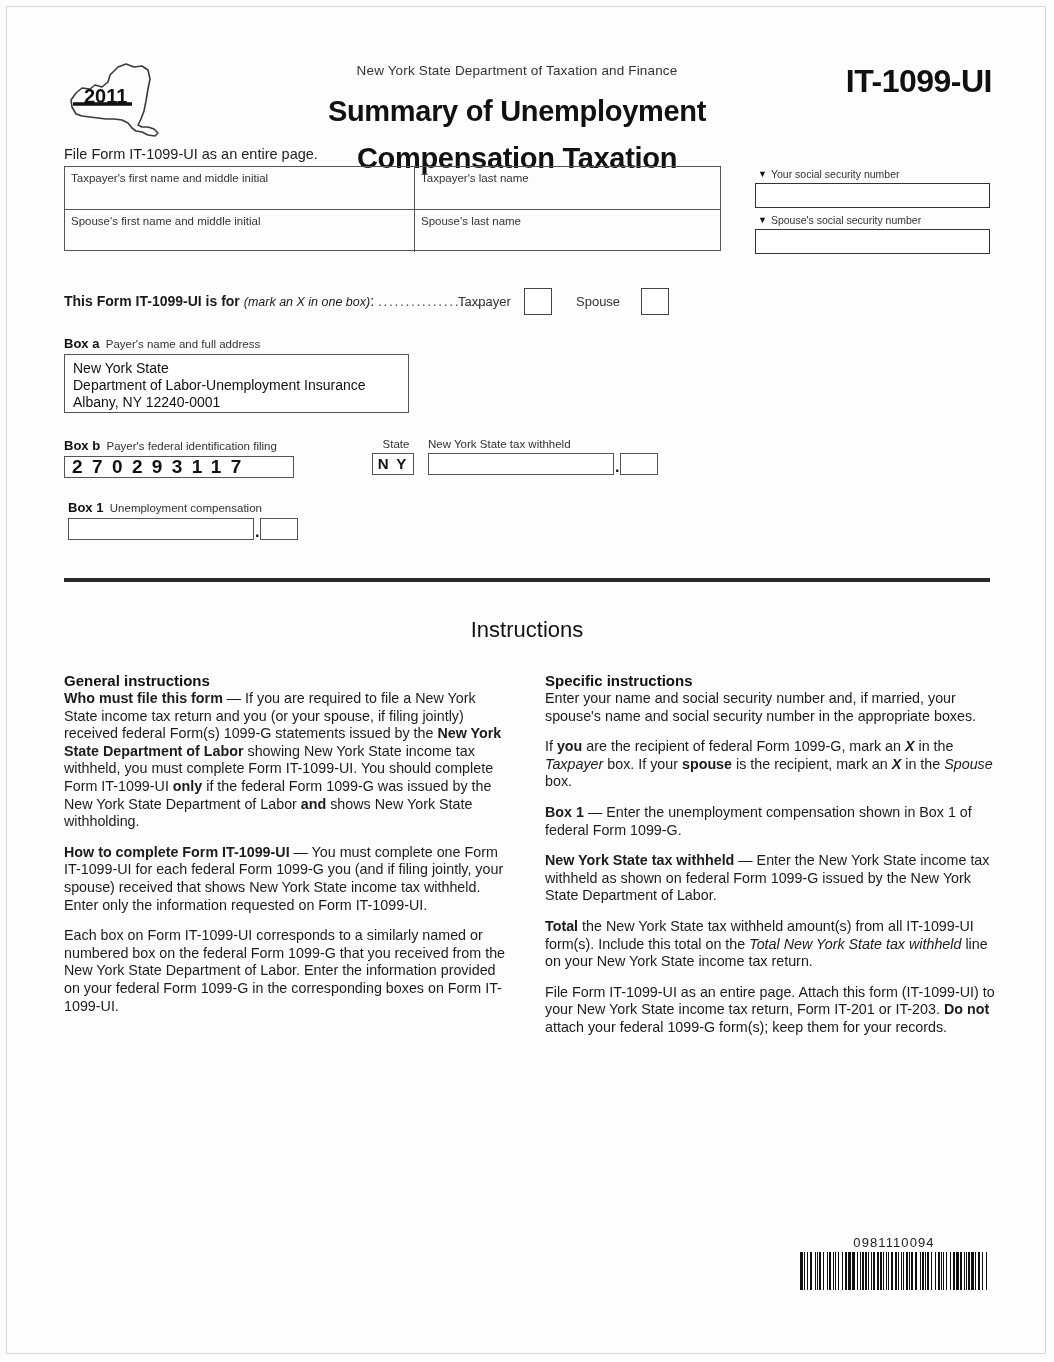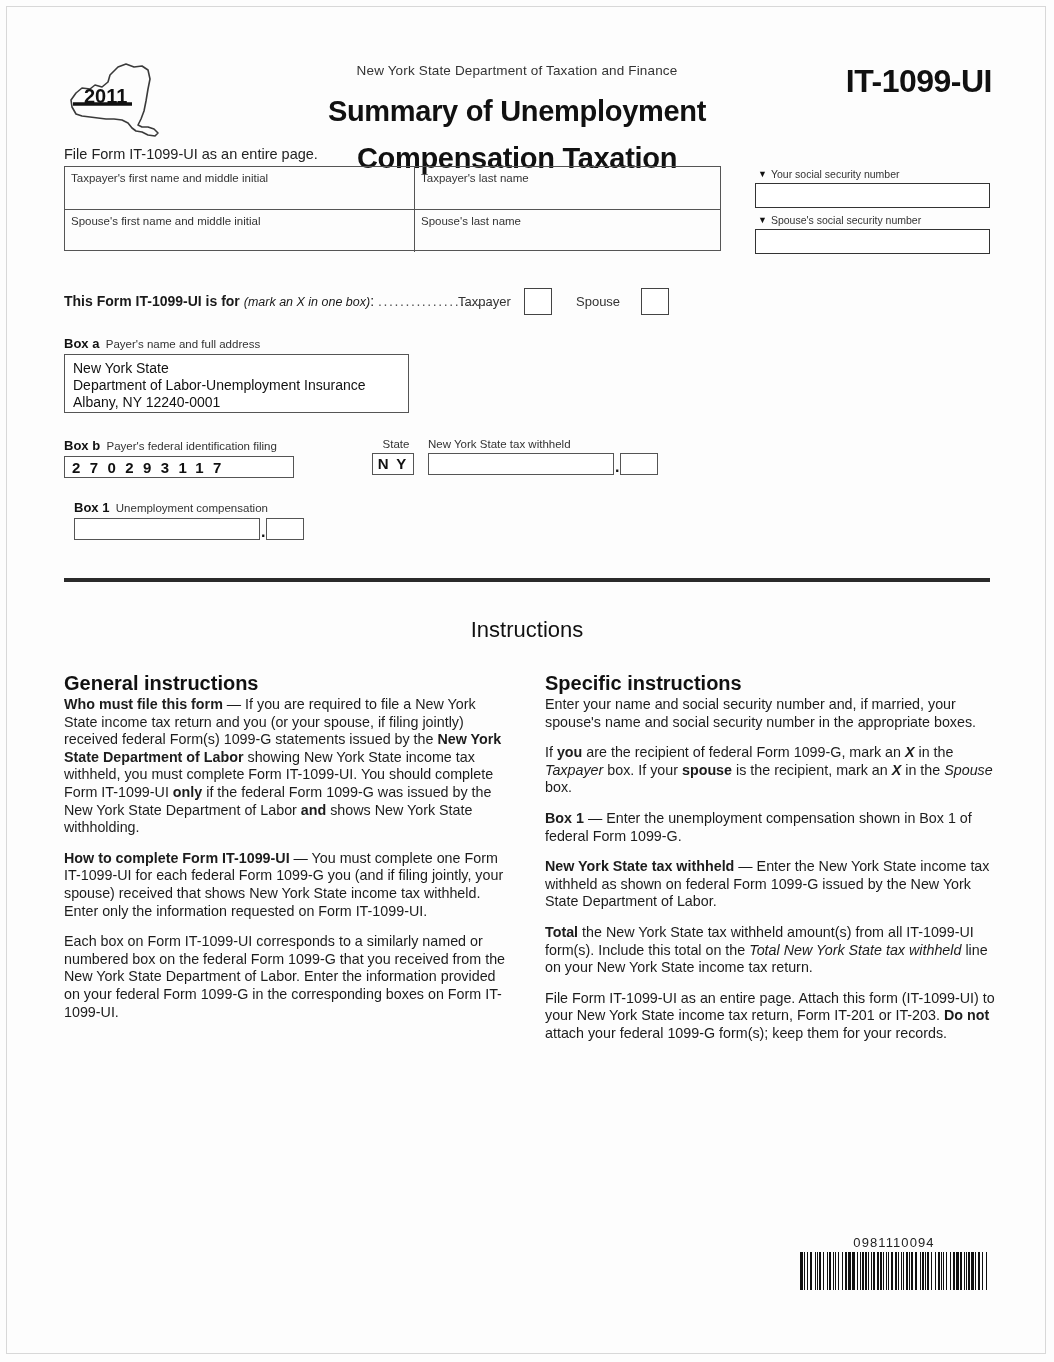--- a/index.html
+++ b/index.html
@@ -204,21 +204,21 @@
   #box-b { position: absolute; left: 64px; top: 438px; }
   #ein-box {
     width: 230px; height: 22px;
     border: 1.3px solid #555;
     box-sizing: border-box;
     background: #fff;
     display: flex;
     align-items: center;
   }
   #ein-digits {
-    font-size: 15px;
+    font-size: 19px;
     font-weight: bold;
     letter-spacing: 9.4px;
     padding-left: 7px;
     color: #111;
     white-space: nowrap;
   }
   #state-group { position: absolute; left: 372px; top: 438px; }
   #state-caption { font-size: 11.5px; color: #333; text-align: center; width: 48px; }
   #state-box {
     width: 42px; height: 22px;
@@ -244,21 +244,21 @@
     padding: 0 1px 0 1px; color: #111;
   }
   .amount-cents {
     width: 38px; height: 22px;
     border: 1.3px solid #555;
     box-sizing: border-box;
     background: #fff;
   }
 
   
-  #box-1 { position: absolute; left: 74px; top: 500px; }
+  #box-1 { position: absolute; left: 68px; top: 500px; }
 
   
   #divider {
     position: absolute;
     left: 64px; top: 578px;
     width: 926px; height: 4px;
     background: #2b2b2b;
   }
 
   
@@ -274,21 +274,21 @@
     position: absolute;
     left: 64px; top: 672px;
     width: 448px;
   }
   #col-right {
     position: absolute;
     left: 545px; top: 672px;
     width: 450px;
   }
   .col-heading {
-    font-size: 20px;
+    font-size: 15px;
     font-weight: bold;
     color: #111;
     margin-bottom: 1px;
   }
   .para {
     font-size: 14.3px;
     line-height: 17.6px;
     color: #1c1c1c;
     margin-bottom: 13px;
     text-align: left;

